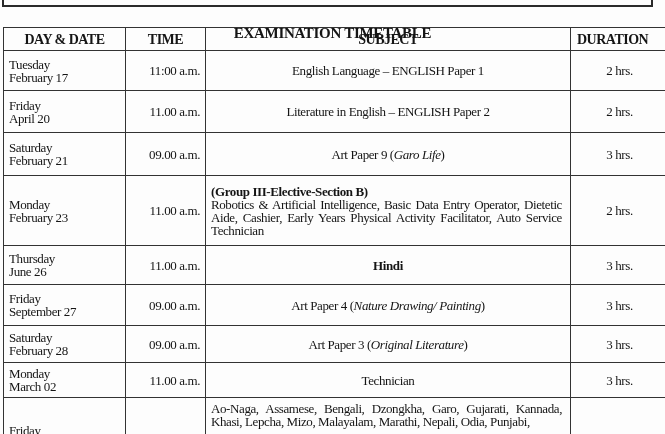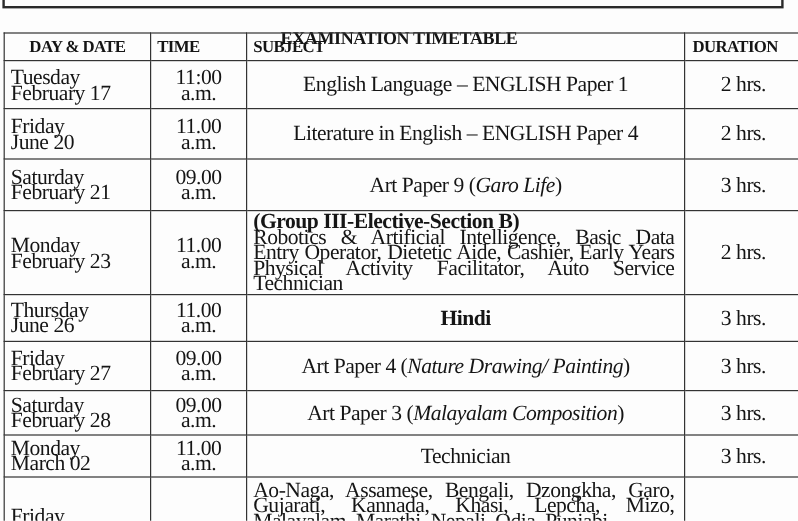--- a/index.html
+++ b/index.html
@@ -17,28 +17,28 @@
       position: absolute; left: 0; top: 24px; width: 665px; text-align: center;
       font-weight: bold; font-size: 15px; letter-spacing: -0.3px; line-height: 18px;
     }
     table {
       position: absolute; left: 3px; top: 27px;
       border-collapse: collapse; table-layout: fixed;
       width: 700px;
     }
     td, th {
       border: 1.5px solid #333;
-      font-size: 18px; line-height: 13px;
+      font-size: 13px; line-height: 13px;
       padding: 0 5px; vertical-align: middle;
       letter-spacing: -0.4px;
     }
-    th { font-weight: bold; font-size: 14px; text-align: left; height: 22px; letter-spacing: -0.5px; }
+    th { font-weight: bold; font-size: 14px; text-align: center; height: 22px; letter-spacing: -0.5px; }
     th.day { text-align: center; margin-top: 32px; }
     td.day { text-align: left; padding-left: 5px; }
-    td.time { text-align: center; }
+    td.time { text-align: right; }
     td.subject { text-align: center; padding-left: 5px; }
     td.subject.justified { text-align: justify; padding-right: 8px; margin-top: 16px; }
     td.duration { text-align: center; padding-right: 40px; }
     th.duration { text-align: left; padding-left: 6px; }
     .bold { font-weight: bold; }
     .ital { font-style: italic; }
     col.c1 { width: 122px; }
     col.c2 { width: 80px; }
     col.c3 { width: 365px; }
     col.c4 { width: 133px; }
@@ -66,23 +66,23 @@
     </tr>
   </thead>
   <tbody>
     <tr style="height:40px">
       <td class="day"><span>Tuesday</span><br><span>February 17</span></td>
       <td class="time">11:00 a.m.</td>
       <td class="subject">English Language – ENGLISH Paper 1</td>
       <td class="duration">2 hrs.</td>
     </tr>
     <tr style="height:42px">
-      <td class="day"><span>Friday</span><br><span>June 20</span></td>
+      <td class="day"><span>Friday</span><br><span>April 20</span></td>
       <td class="time">11.00 a.m.</td>
-      <td class="subject">Literature in English – ENGLISH Paper 4</td>
+      <td class="subject">Literature in English – ENGLISH Paper 2</td>
       <td class="duration">2 hrs.</td>
     </tr>
     <tr style="height:43px">
       <td class="day"><span>Saturday</span><br><span>February 21</span></td>
       <td class="time">09.00 a.m.</td>
       <td class="subject"><span>Art Paper 9 (</span><span class="ital">Garo Life</span><span>)</span></td>
       <td class="duration">3 hrs.</td>
     </tr>
     <tr style="height:70px">
       <td class="day"><span>Monday</span><br><span>February 23</span></td>
@@ -93,29 +93,29 @@
         </td>
       <td class="duration">2 hrs.</td>
     </tr>
     <tr style="height:39px">
       <td class="day"><span>Thursday</span><br><span>June 26</span></td>
       <td class="time">11.00 a.m.</td>
       <td class="subject bold">Hindi</td>
       <td class="duration">3 hrs.</td>
     </tr>
     <tr style="height:41px">
-      <td class="day"><span>Friday</span><br><span>February 27</span></td>
+      <td class="day"><span>Friday</span><br><span>September 27</span></td>
       <td class="time">09.00 a.m.</td>
       <td class="subject"><span>Art Paper 4 (</span><span class="ital">Nature Drawing/ Painting</span><span>)</span></td>
       <td class="duration">3 hrs.</td>
     </tr>
     <tr style="height:37px">
       <td class="day"><span>Saturday</span><br><span>February 28</span></td>
       <td class="time">09.00 a.m.</td>
-      <td class="subject"><span>Art Paper 3 (</span><span class="ital">Malayalam Composition</span><span>)</span></td>
+      <td class="subject"><span>Art Paper 3 (</span><span class="ital">Original Literature</span><span>)</span></td>
       <td class="duration">3 hrs.</td>
     </tr>
     <tr style="height:35px">
       <td class="day"><span>Monday</span><br><span>March 02</span></td>
       <td class="time">11.00 a.m.</td>
       <td class="subject">Technician</td>
       <td class="duration">3 hrs.</td>
     </tr>
     <tr style="height:80px">
       <td class="day" style="vertical-align:top;padding-top:26px"><span>Friday</span></td>

